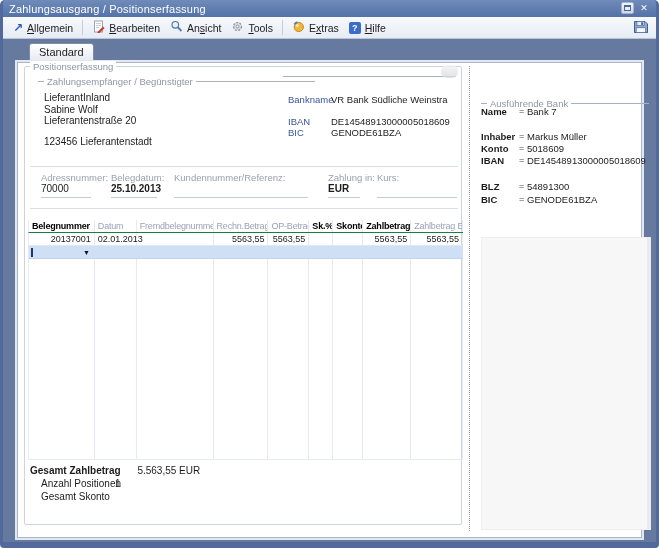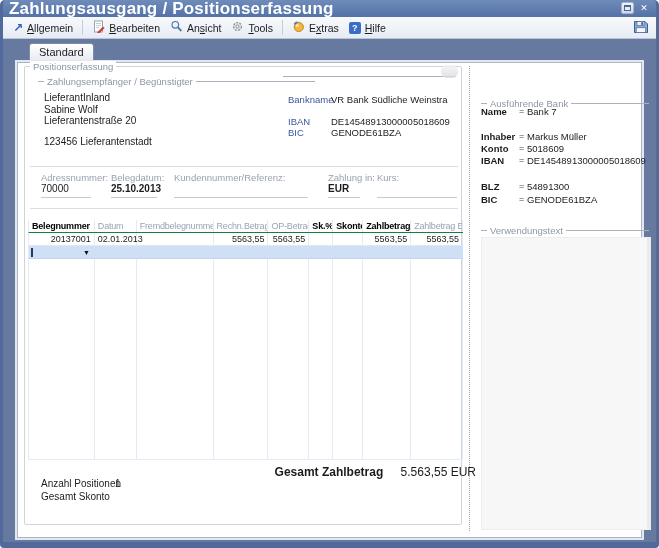--- a/index.html
+++ b/index.html
@@ -3,21 +3,21 @@
 <meta charset="utf-8">
 <style>
   *{margin:0;padding:0;box-sizing:border-box}
   html,body{background:#fff}
   body{font-family:"Liberation Sans","DejaVu Sans",sans-serif;font-size:10px;color:#1c1c1c}
   .window{position:relative;width:659px;height:548px;border:3px solid #51699b;border-top:0;
           border-bottom-width:6px;border-radius:5px 5px 4px 4px;overflow:hidden;background:#66799e}
   
   .titlebar{height:17px;background:linear-gradient(#6f8bba,#5372a6);display:flex;align-items:center;
             padding:0 6px;position:relative}
-  .title{color:#fff;font-size:17px;font-weight:bold;letter-spacing:.2px}
+  .title{color:#fff;font-size:11px;font-weight:normal;letter-spacing:.2px}
   .tb-btn{position:absolute;top:2px;display:flex;align-items:center;justify-content:center}
   .btn-restore{right:22px;width:13px;height:12px;background:linear-gradient(#f2f5f9,#ccd6e4);
                border:1px solid #a9b6ca;border-radius:2px}
   .btn-restore .glyph{width:7px;height:6px;border:1px solid #4c689a;border-top:2px solid #4c689a;background:#e8eef6}
   .btn-close{right:6px;width:12px;height:12px;color:#fff;font-size:9px;font-weight:bold}
   
   .menubar{height:22px;background:linear-gradient(#f7f9fc,#e7ecf4);border-bottom:1px solid #b9c4d6;
            display:flex;align-items:center;padding:0 5px;font-size:10.5px}
   .menu-item{display:flex;align-items:center;gap:4px;padding:2px 5px;border-radius:2px;cursor:default;white-space:nowrap}
   .menu-item u{text-decoration:underline}
@@ -60,21 +60,21 @@
   .r2{height:13px;background:#cfe0f6;border-bottom:1px solid #c2d5ee;position:relative}
   .grid{height:201px;border-bottom:1px solid #e3ebf4}
   .cell{height:100%;border-right:1px solid #e4ebf4;padding:0 3px;white-space:nowrap;display:flex;align-items:center}
   .cell.num{justify-content:flex-end}
   .co0{width:66px}.co1{width:42px}.co2{width:77px}.co3{width:55px}.co4{width:41px}
   .co5{width:24px}.co6{width:30px}.co7{width:48px}.co8{width:52px}
   .cursor-bar{position:absolute;left:2px;top:2px;width:2px;height:9px;background:#20386b}
   .dd-arrow{position:absolute;left:54px;top:3px;font-size:7px;color:#111;line-height:7px}
   
   .sum-label{position:absolute;font-size:10px}
-  .gz-row{position:absolute;left:16px;top:398px;width:435px;text-align:right;font-size:12px}
+  .gz-row{position:absolute;left:5px;top:398px;width:435px;font-size:10px}
   .gz-row .gzl{font-weight:bold;margin-right:14px}
   
   .scroll-ind{position:absolute;left:423px;top:2px;width:17px;height:13px;border-radius:6px;
               background:linear-gradient(#f4f4f6,#d9d9de);opacity:.8}
   .splitter{position:absolute;left:451px;top:3px;bottom:6px;width:0;border-left:1px dotted #9aa1ab}
   .right-pane{position:absolute;left:456px;top:0;width:182px;height:100%}
   .eb-label{position:absolute;left:7px;font-weight:bold;font-size:9.5px}
   .eb-eq{position:absolute;left:45px;font-size:9px;color:#444}
   .eb-value{position:absolute;left:53px;font-size:9.5px;white-space:nowrap}
   .usage-area{position:absolute;left:7px;top:174px;width:170px;height:293px;background:#f7f7f8;
@@ -272,24 +272,19 @@
       <span class="eb-value" style="top:92px">DE14548913000005018609</span>
 
       <span class="eb-label" style="top:118px">BLZ</span>
       <span class="eb-eq" style="top:118px">=</span>
       <span class="eb-value" style="top:118px">54891300</span>
 
       <span class="eb-label" style="top:131px">BIC</span>
       <span class="eb-eq" style="top:131px">=</span>
       <span class="eb-value" style="top:131px">GENODE61BZA</span>
 
-      <div class="legend" style="left:7px;top:162px;width:168px">
-        <span class="lpre"></span>
-              <span class="ltxt">Verwendungstext</span>
-              <span class="lpost"></span>
-      </div>
       <div class="usage-area"></div>
     </div>
 
   </div>
   </div>
   </div>
 </div>
 
 </body></html>

